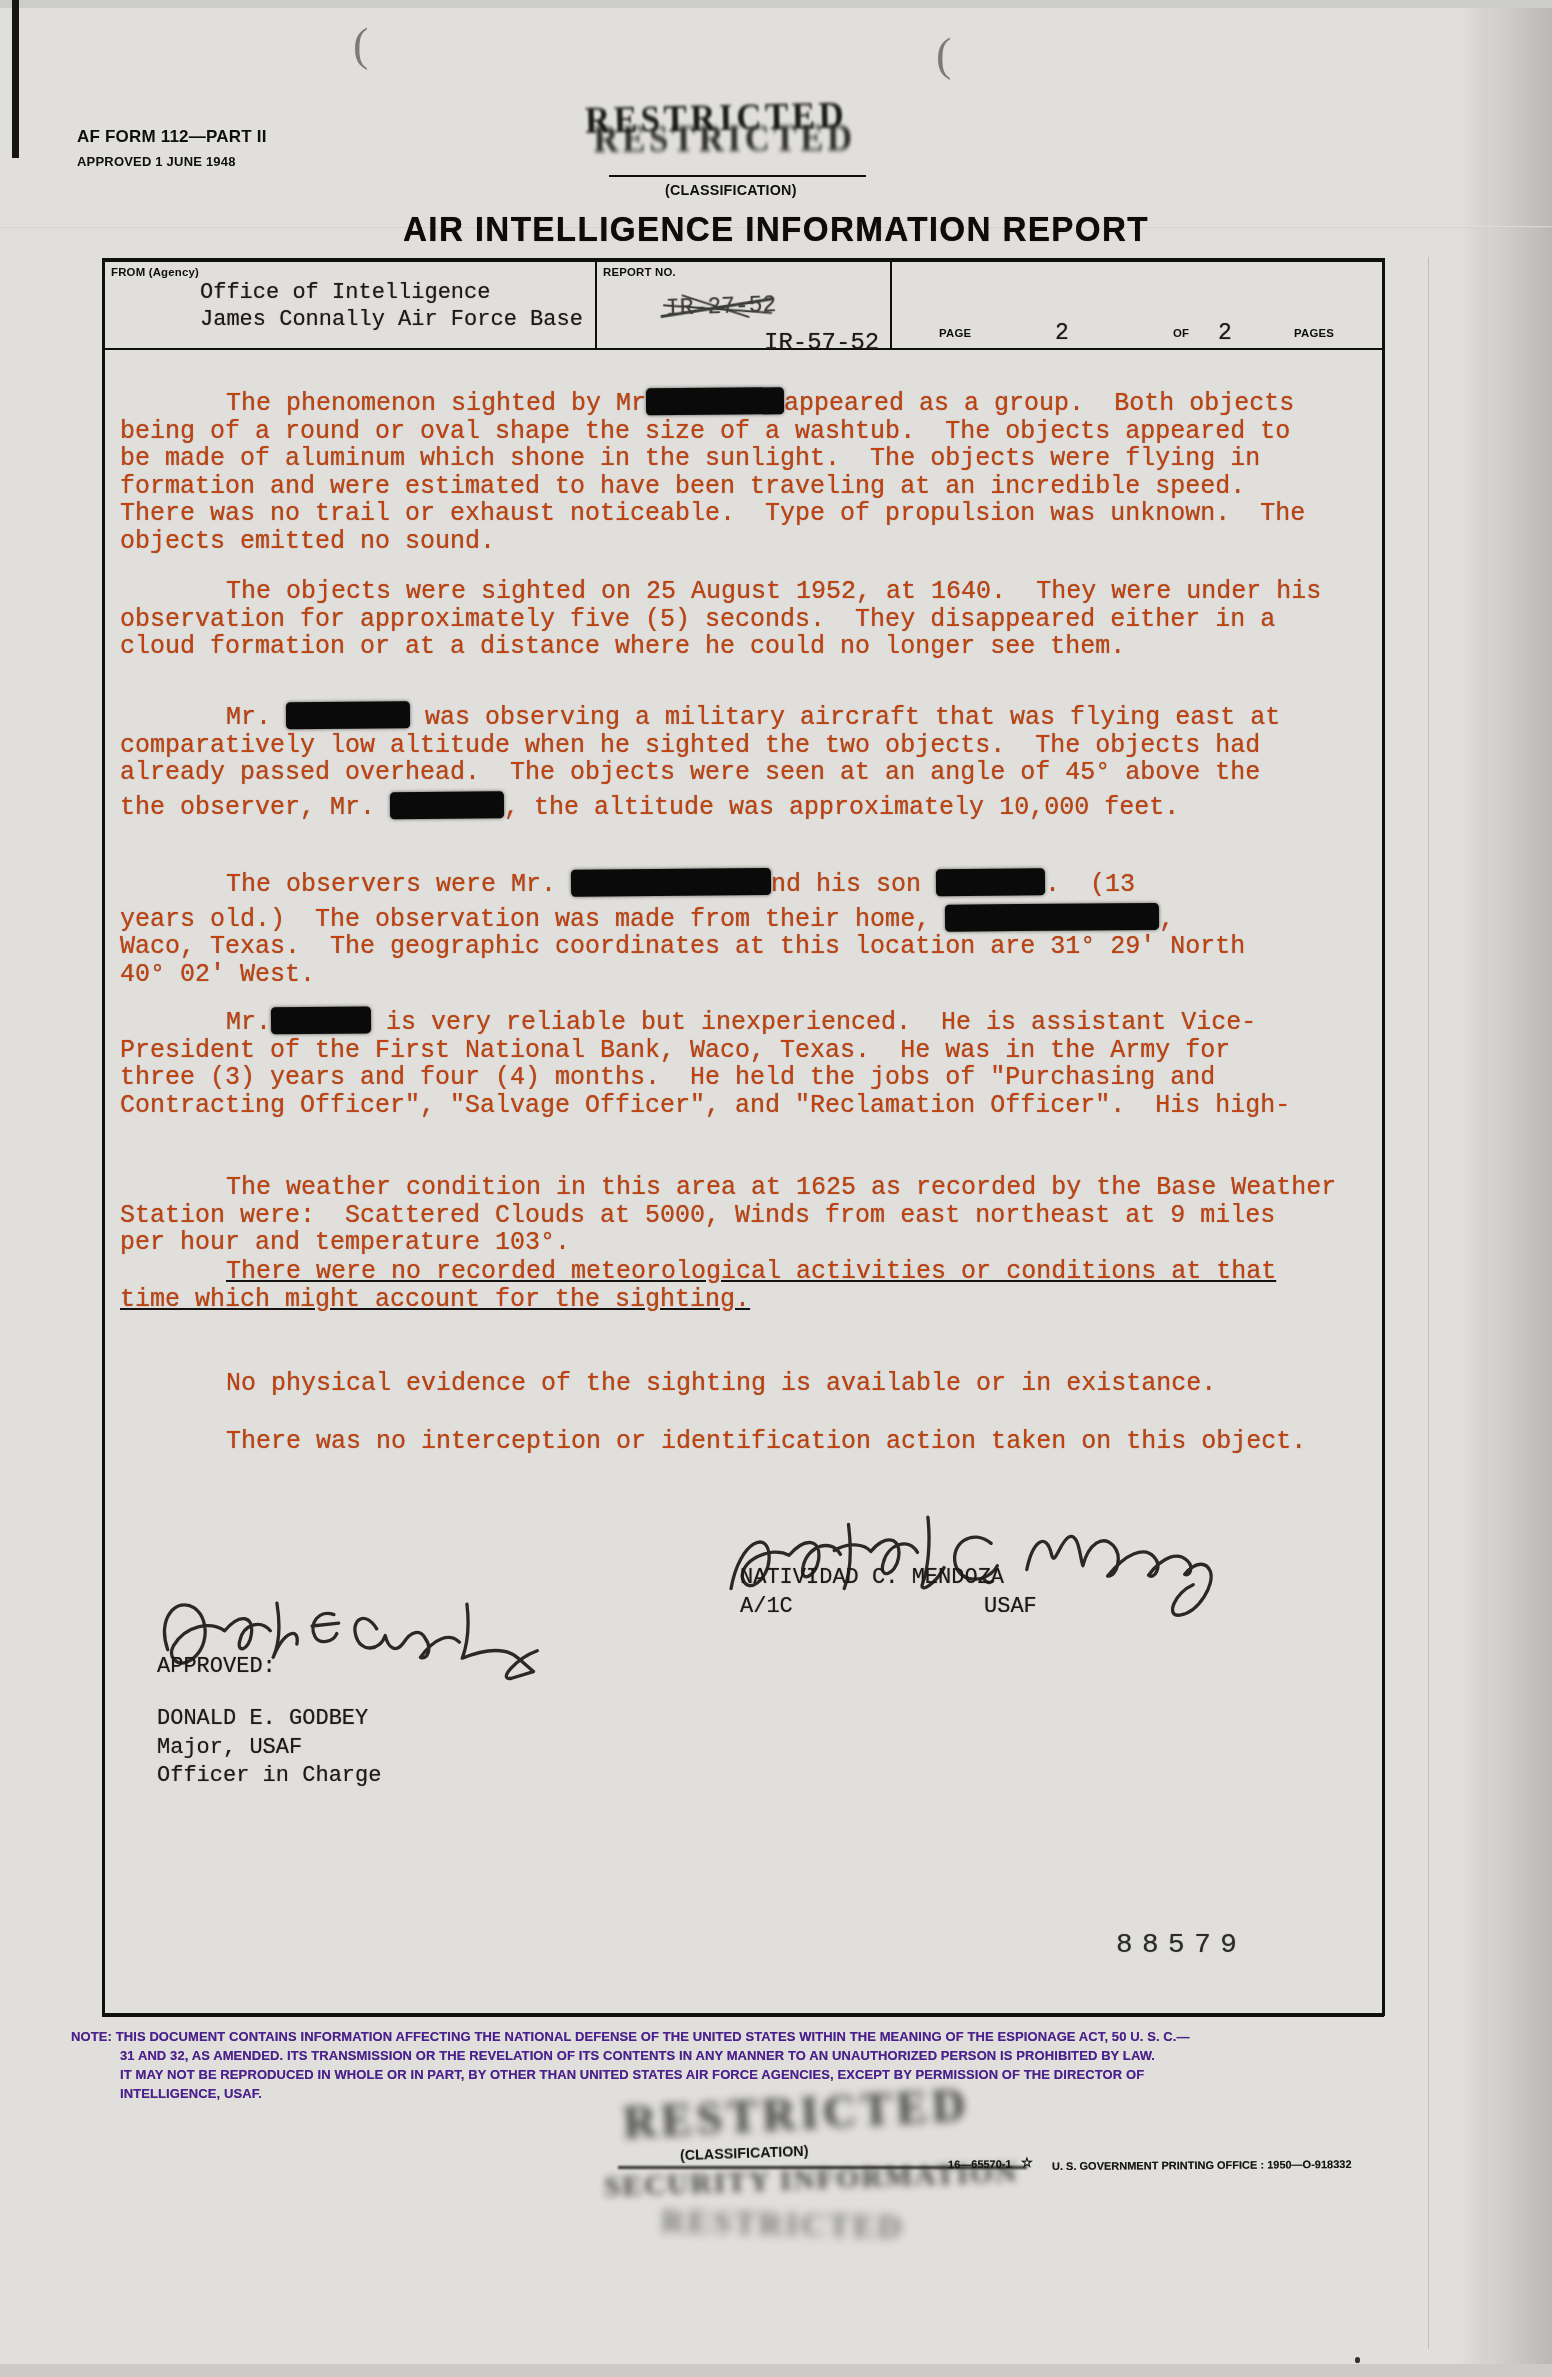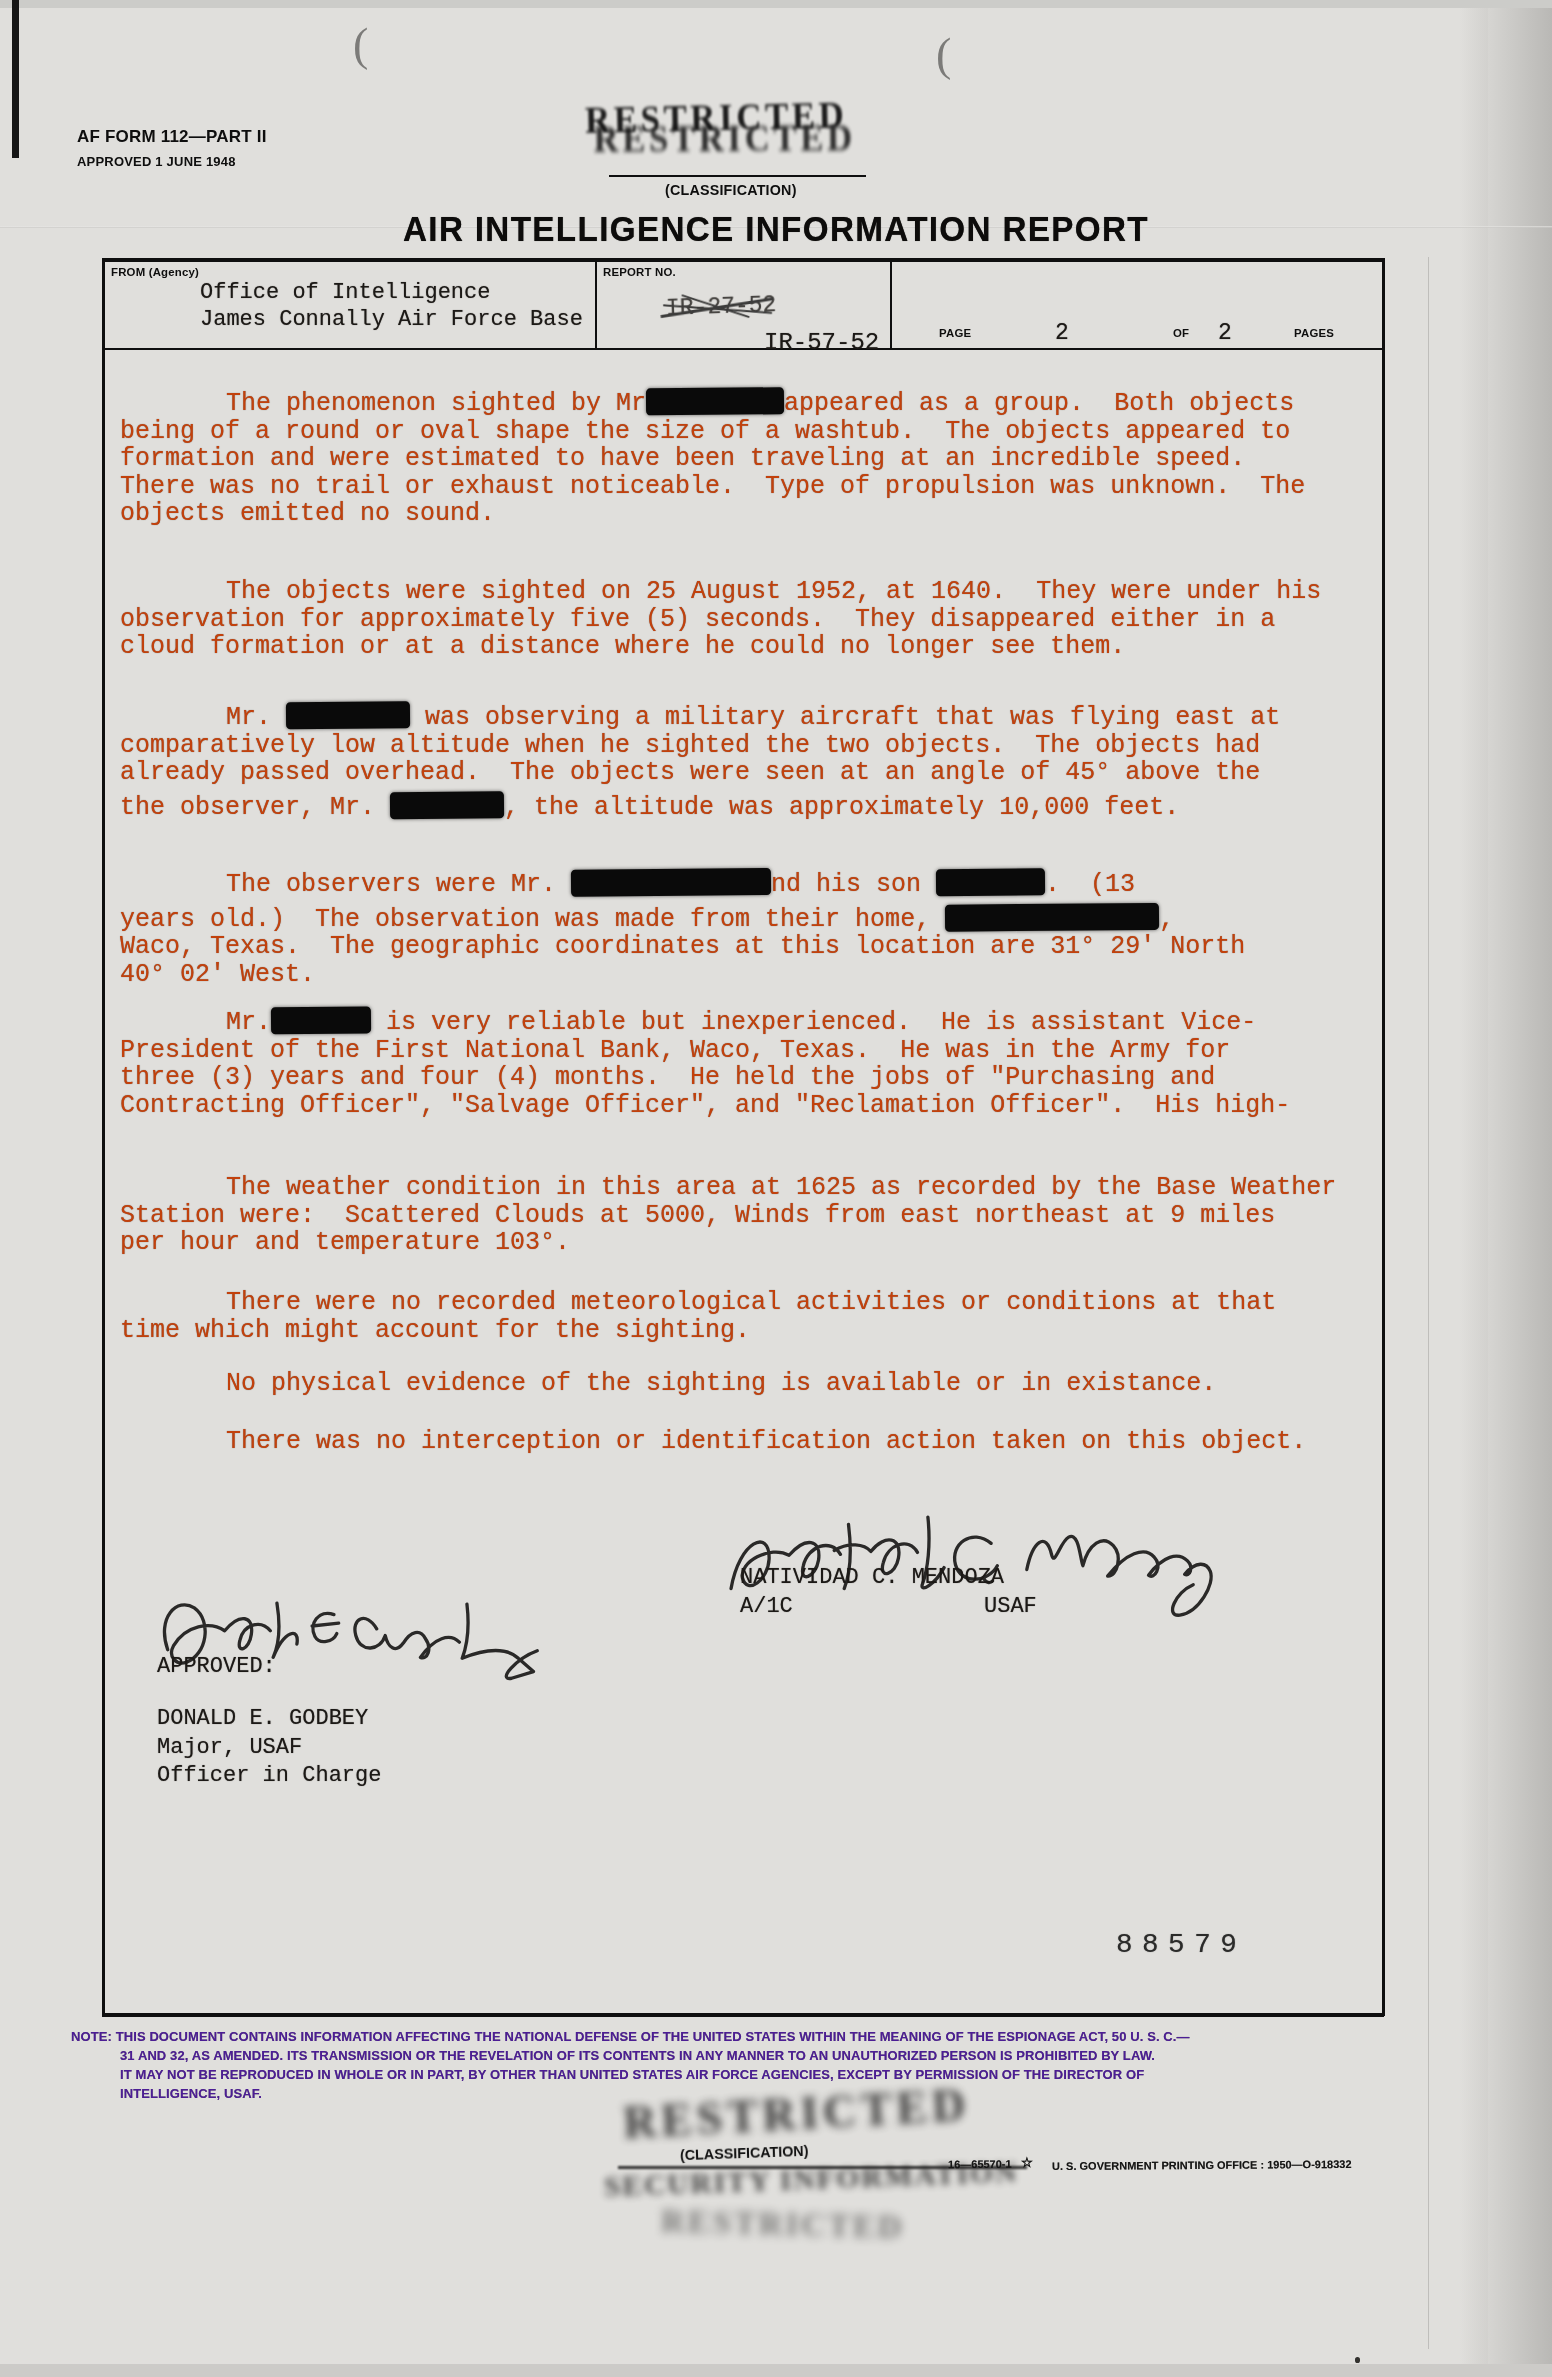--- a/index.html
+++ b/index.html
@@ -136,20 +136,21 @@
   <div class="flabel" style="left:939px;top:327px;">PAGE</div>
   <div class="typed" style="left:1055px;top:320px;font-size:23px;">2</div>
   <div class="flabel" style="left:1133px;top:327px;margin-left:40px;">OF</div>
   <div class="typed" style="left:1218px;top:320px;font-size:23px;">2</div>
   <div class="flabel" style="left:1294px;top:327px;">PAGES</div>
 
   <div>
       <div class="para" style="top: 383px;">
         <div class="tline first"><span>The phenomenon sighted by Mr</span><span class="redact" style="width: 138px;"></span><span>appeared as a group.  Both objects</span></div>
         <div class="tline"><span>being of a round or oval shape the size of a washtub.  The objects appeared to</span></div>
+        <div class="tline"><span>be made of aluminum which shone in the sunlight.  The objects were flying in</span></div>
         <div class="tline"><span>formation and were estimated to have been traveling at an incredible speed.</span></div>
         <div class="tline"><span>There was no trail or exhaust noticeable.  Type of propulsion was unknown.  The</span></div>
         <div class="tline"><span>objects emitted no sound.</span></div>
       </div>
       <div class="para" style="top: 578px;">
         <div class="tline first"><span>The objects were sighted on 25 August 1952, at 1640.  They were under his</span></div>
         <div class="tline"><span>observation for approximately five (5) seconds.  They disappeared either in a</span></div>
         <div class="tline"><span>cloud formation or at a distance where he could no longer see them.</span></div>
       </div>
       <div class="para" style="top: 697px;">
@@ -168,21 +169,21 @@
         <div class="tline first"><span>Mr.</span><span class="redact" style="width: 100px;"></span><span> is very reliable but inexperienced.  He is assistant Vice-</span></div>
         <div class="tline"><span>President of the First National Bank, Waco, Texas.  He was in the Army for</span></div>
         <div class="tline"><span>three (3) years and four (4) months.  He held the jobs of "Purchasing and</span></div>
         <div class="tline"><span>Contracting Officer", "Salvage Officer", and "Reclamation Officer".  His high-</span></div>
       </div>
       <div class="para" style="top: 1174px;">
         <div class="tline first"><span>The weather condition in this area at 1625 as recorded by the Base Weather</span></div>
         <div class="tline"><span>Station were:  Scattered Clouds at 5000, Winds from east northeast at 9 miles</span></div>
         <div class="tline"><span>per hour and temperature 103°.</span></div>
       </div>
-      <div class="para" style="top: 1289px;">
+      <div class="para" style="top: 1258px; text-decoration: underline;">
         <div class="tline first"><span>There were no recorded meteorological activities or conditions at that</span></div>
         <div class="tline"><span>time which might account for the sighting.</span></div>
       </div>
       <div class="para" style="top: 1370px;">
         <div class="tline first"><span>No physical evidence of the sighting is available or in existance.</span></div>
       </div>
       <div class="para" style="top: 1428px;">
         <div class="tline first"><span>There was no interception or identification action taken on this object.</span></div>
       </div>
     </div>

